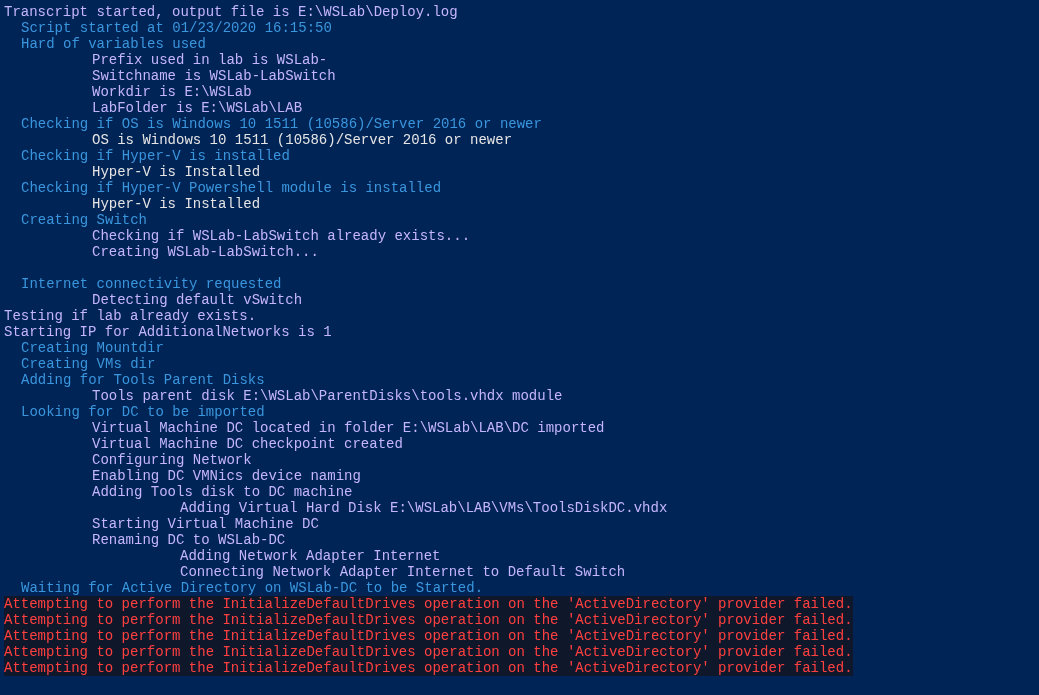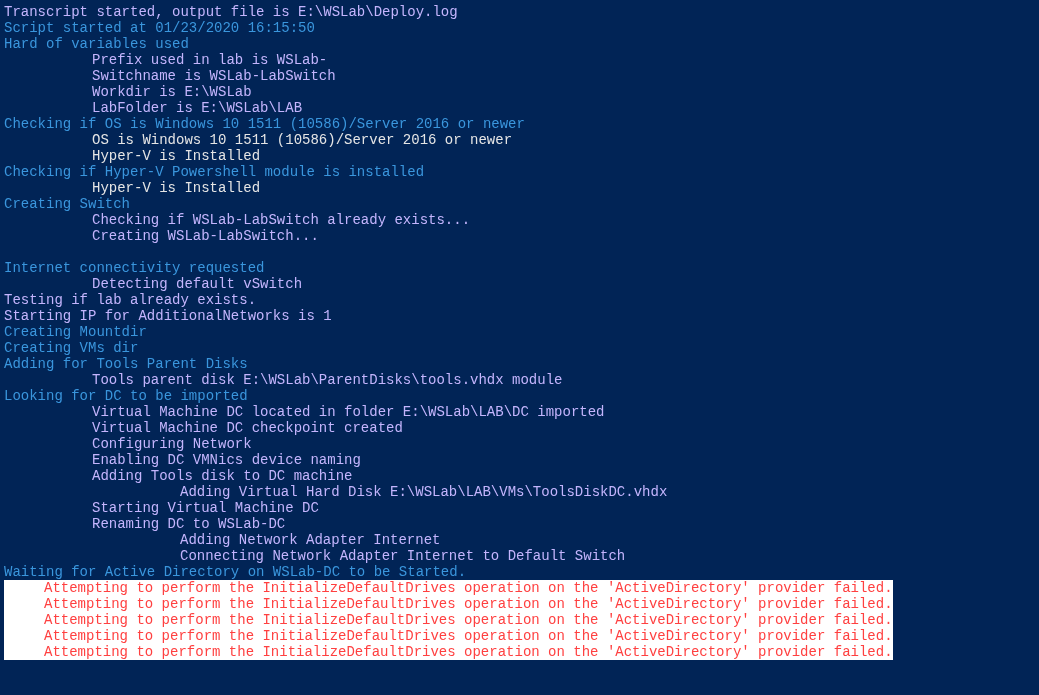--- a/index.html
+++ b/index.html
@@ -12,44 +12,44 @@
       color: #cccccc;
       width: 1039px;
       height: 695px;
       box-sizing: border-box;
       overflow: hidden;
     }
     .line {
       white-space: pre;
     }
     .white { color: #c4b5fd; }
-    .cyan { color: #3a96dd; }
+    .cyan { color: #3a96dd; margin-left: 17px; }
     .green { color: #e5e5e5; }
     .red-on-black {
       color: #ff4040;
-      background-color: #ffffff;
+      background-color: #0f172a;
       display: inline-block;
-      padding-left: 40px;
     }
     .indent1 { padding-left: 88px; }
     .indent2 { padding-left: 176px; }
   </style>
 </head>
 <body>
 
 <div id="console">
     <div class="line"><span class="white">Transcript started, output file is E:\WSLab\Deploy.log</span></div>
     <div class="line"><span class="cyan">Script started at 01/23/2020 16:15:50</span></div>
     <div class="line"><span class="cyan">Hard of variables used</span></div>
     <div class="line indent1"><span class="white">Prefix used in lab is WSLab-</span></div>
     <div class="line indent1"><span class="white">Switchname is WSLab-LabSwitch</span></div>
     <div class="line indent1"><span class="white">Workdir is E:\WSLab</span></div>
     <div class="line indent1"><span class="white">LabFolder is E:\WSLab\LAB</span></div>
     <div class="line"><span class="cyan">Checking if OS is Windows 10 1511 (10586)/Server 2016 or newer</span></div>
     <div class="line indent1"><span class="green">OS is Windows 10 1511 (10586)/Server 2016 or newer</span></div>
+    <div class="line"><span class="cyan">Checking if Hyper-V is installed</span></div>
     <div class="line indent1"><span class="green">Hyper-V is Installed</span></div>
     <div class="line"><span class="cyan">Checking if Hyper-V Powershell module is installed</span></div>
     <div class="line indent1"><span class="green">Hyper-V is Installed</span></div>
     <div class="line"><span class="cyan">Creating Switch</span></div>
     <div class="line indent1"><span class="white">Checking if WSLab-LabSwitch already exists...</span></div>
     <div class="line indent1"><span class="white">Creating WSLab-LabSwitch...</span></div>
     <div class="line">&nbsp;</div>
     <div class="line"><span class="cyan">Internet connectivity requested</span></div>
     <div class="line indent1"><span class="white">Detecting default vSwitch</span></div>
     <div class="line"><span class="white">Testing if lab already exists.</span></div>

